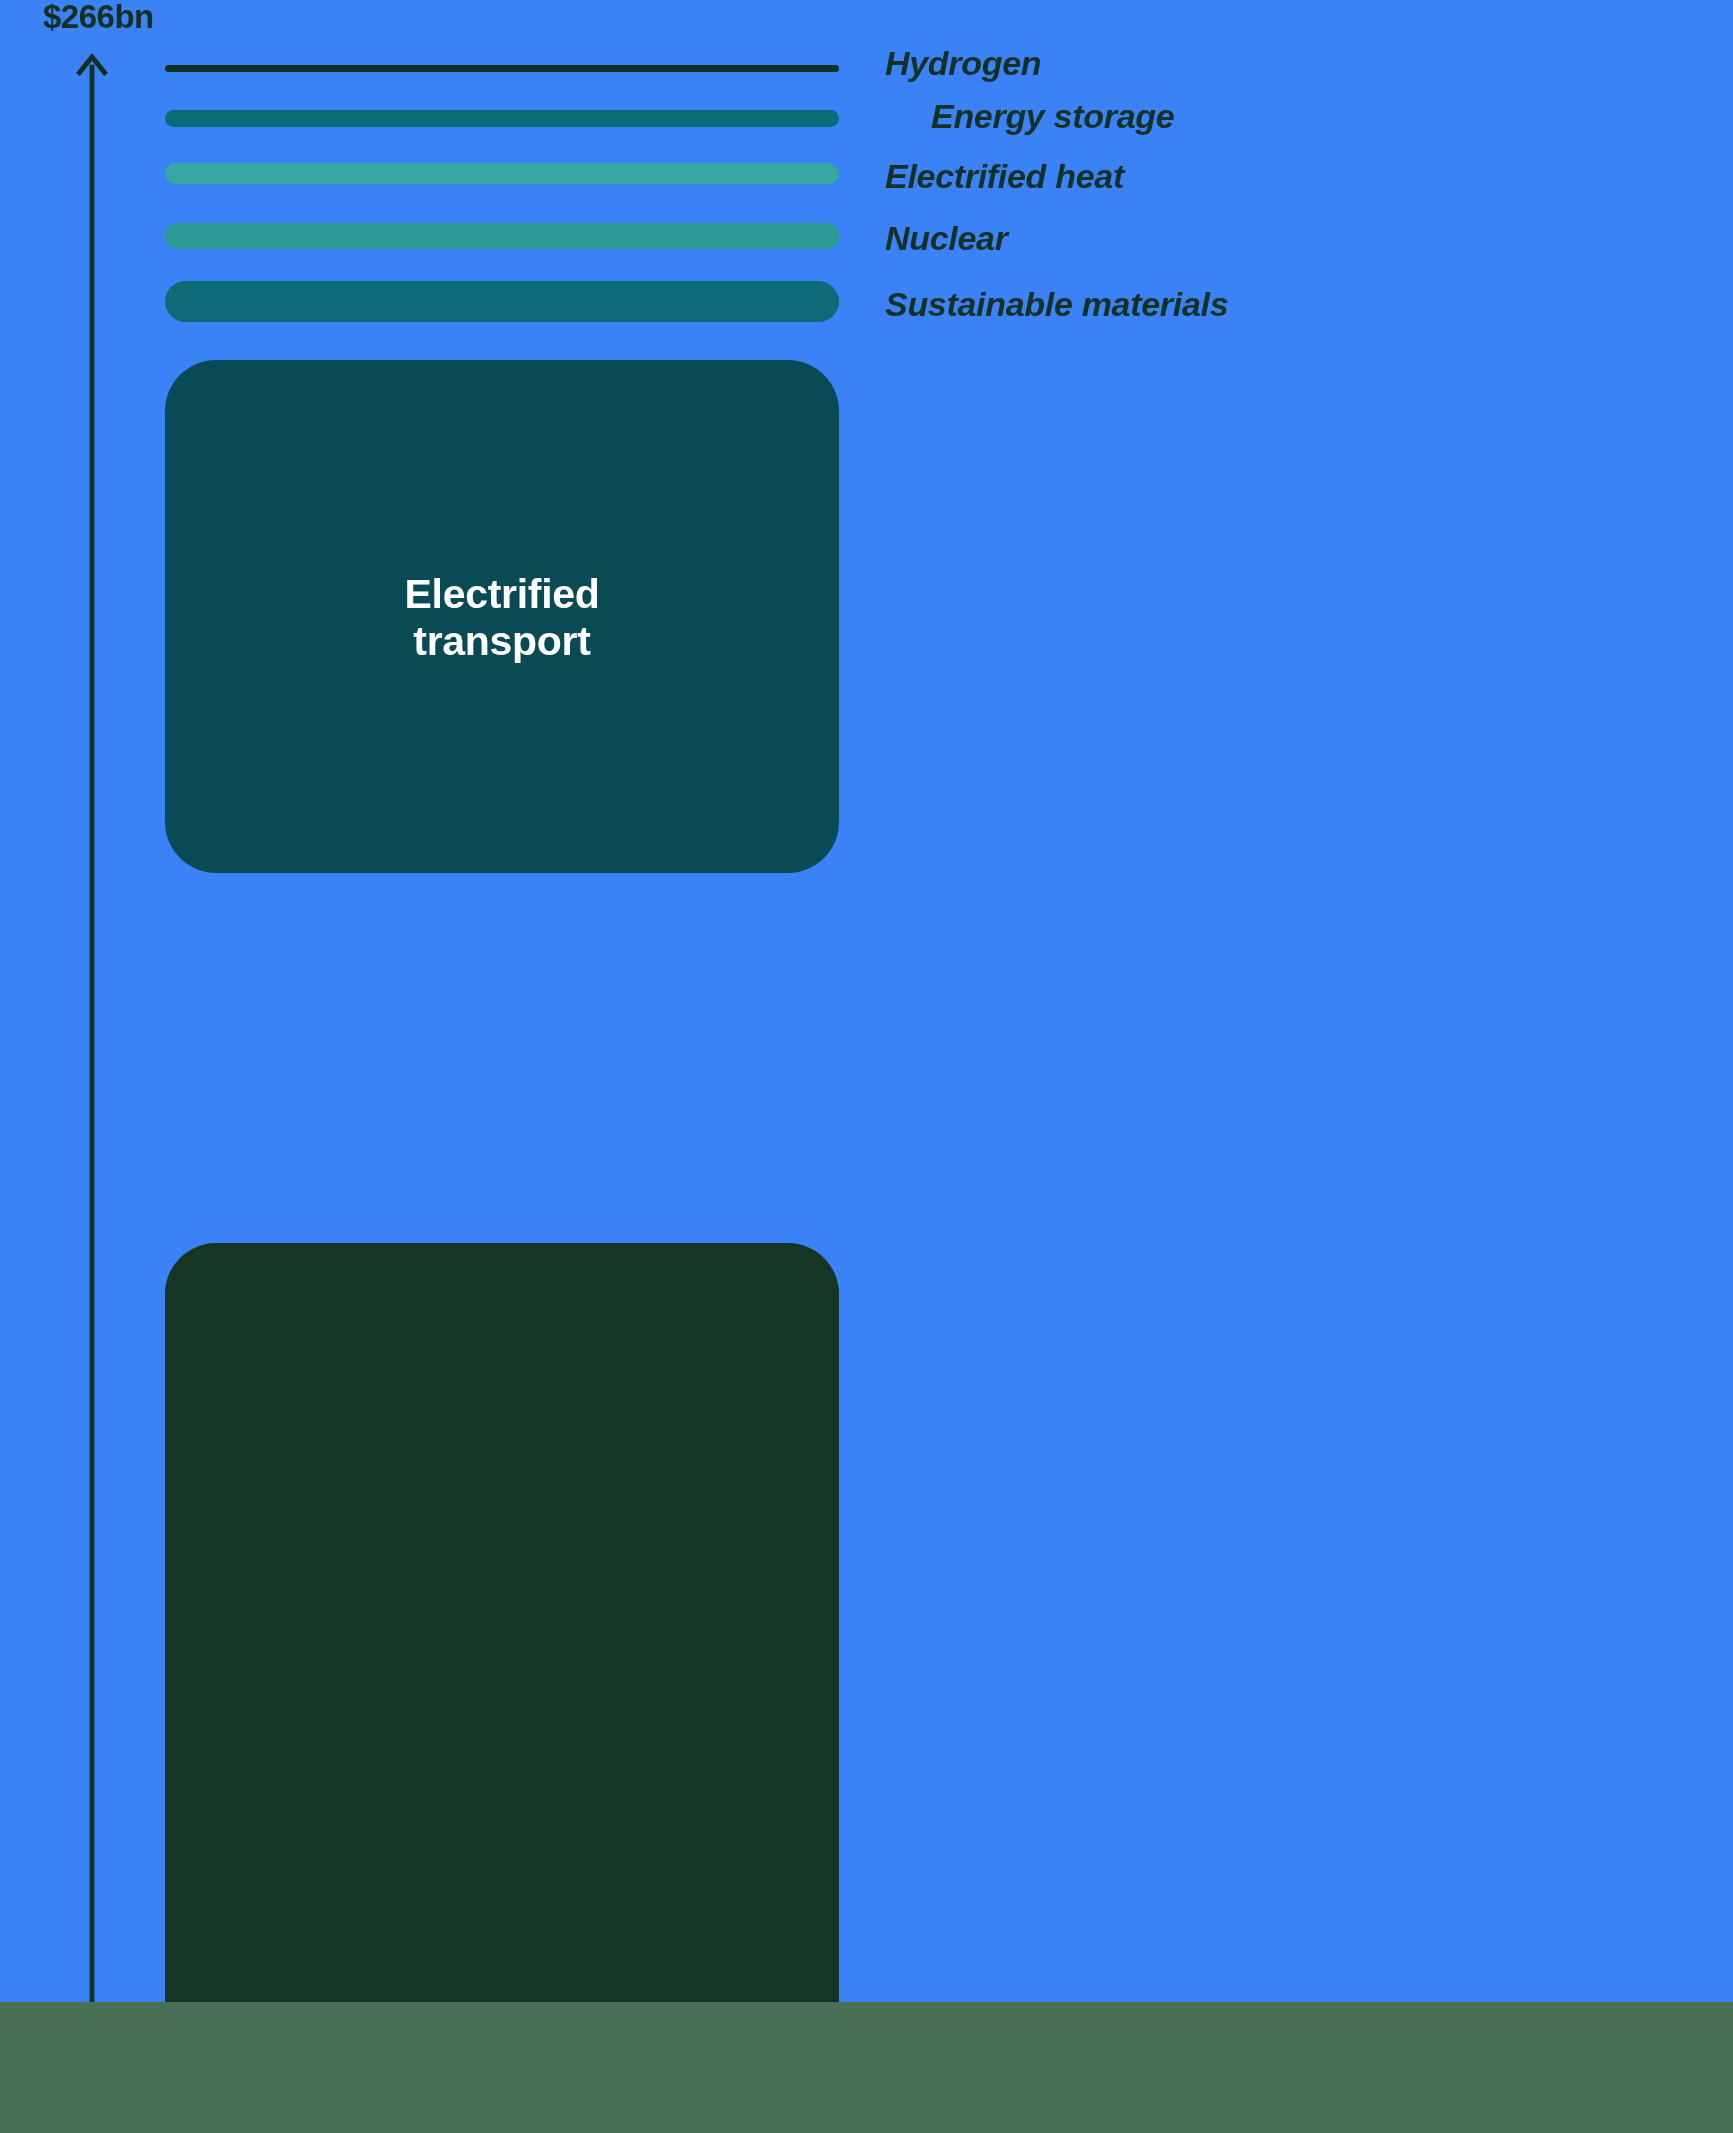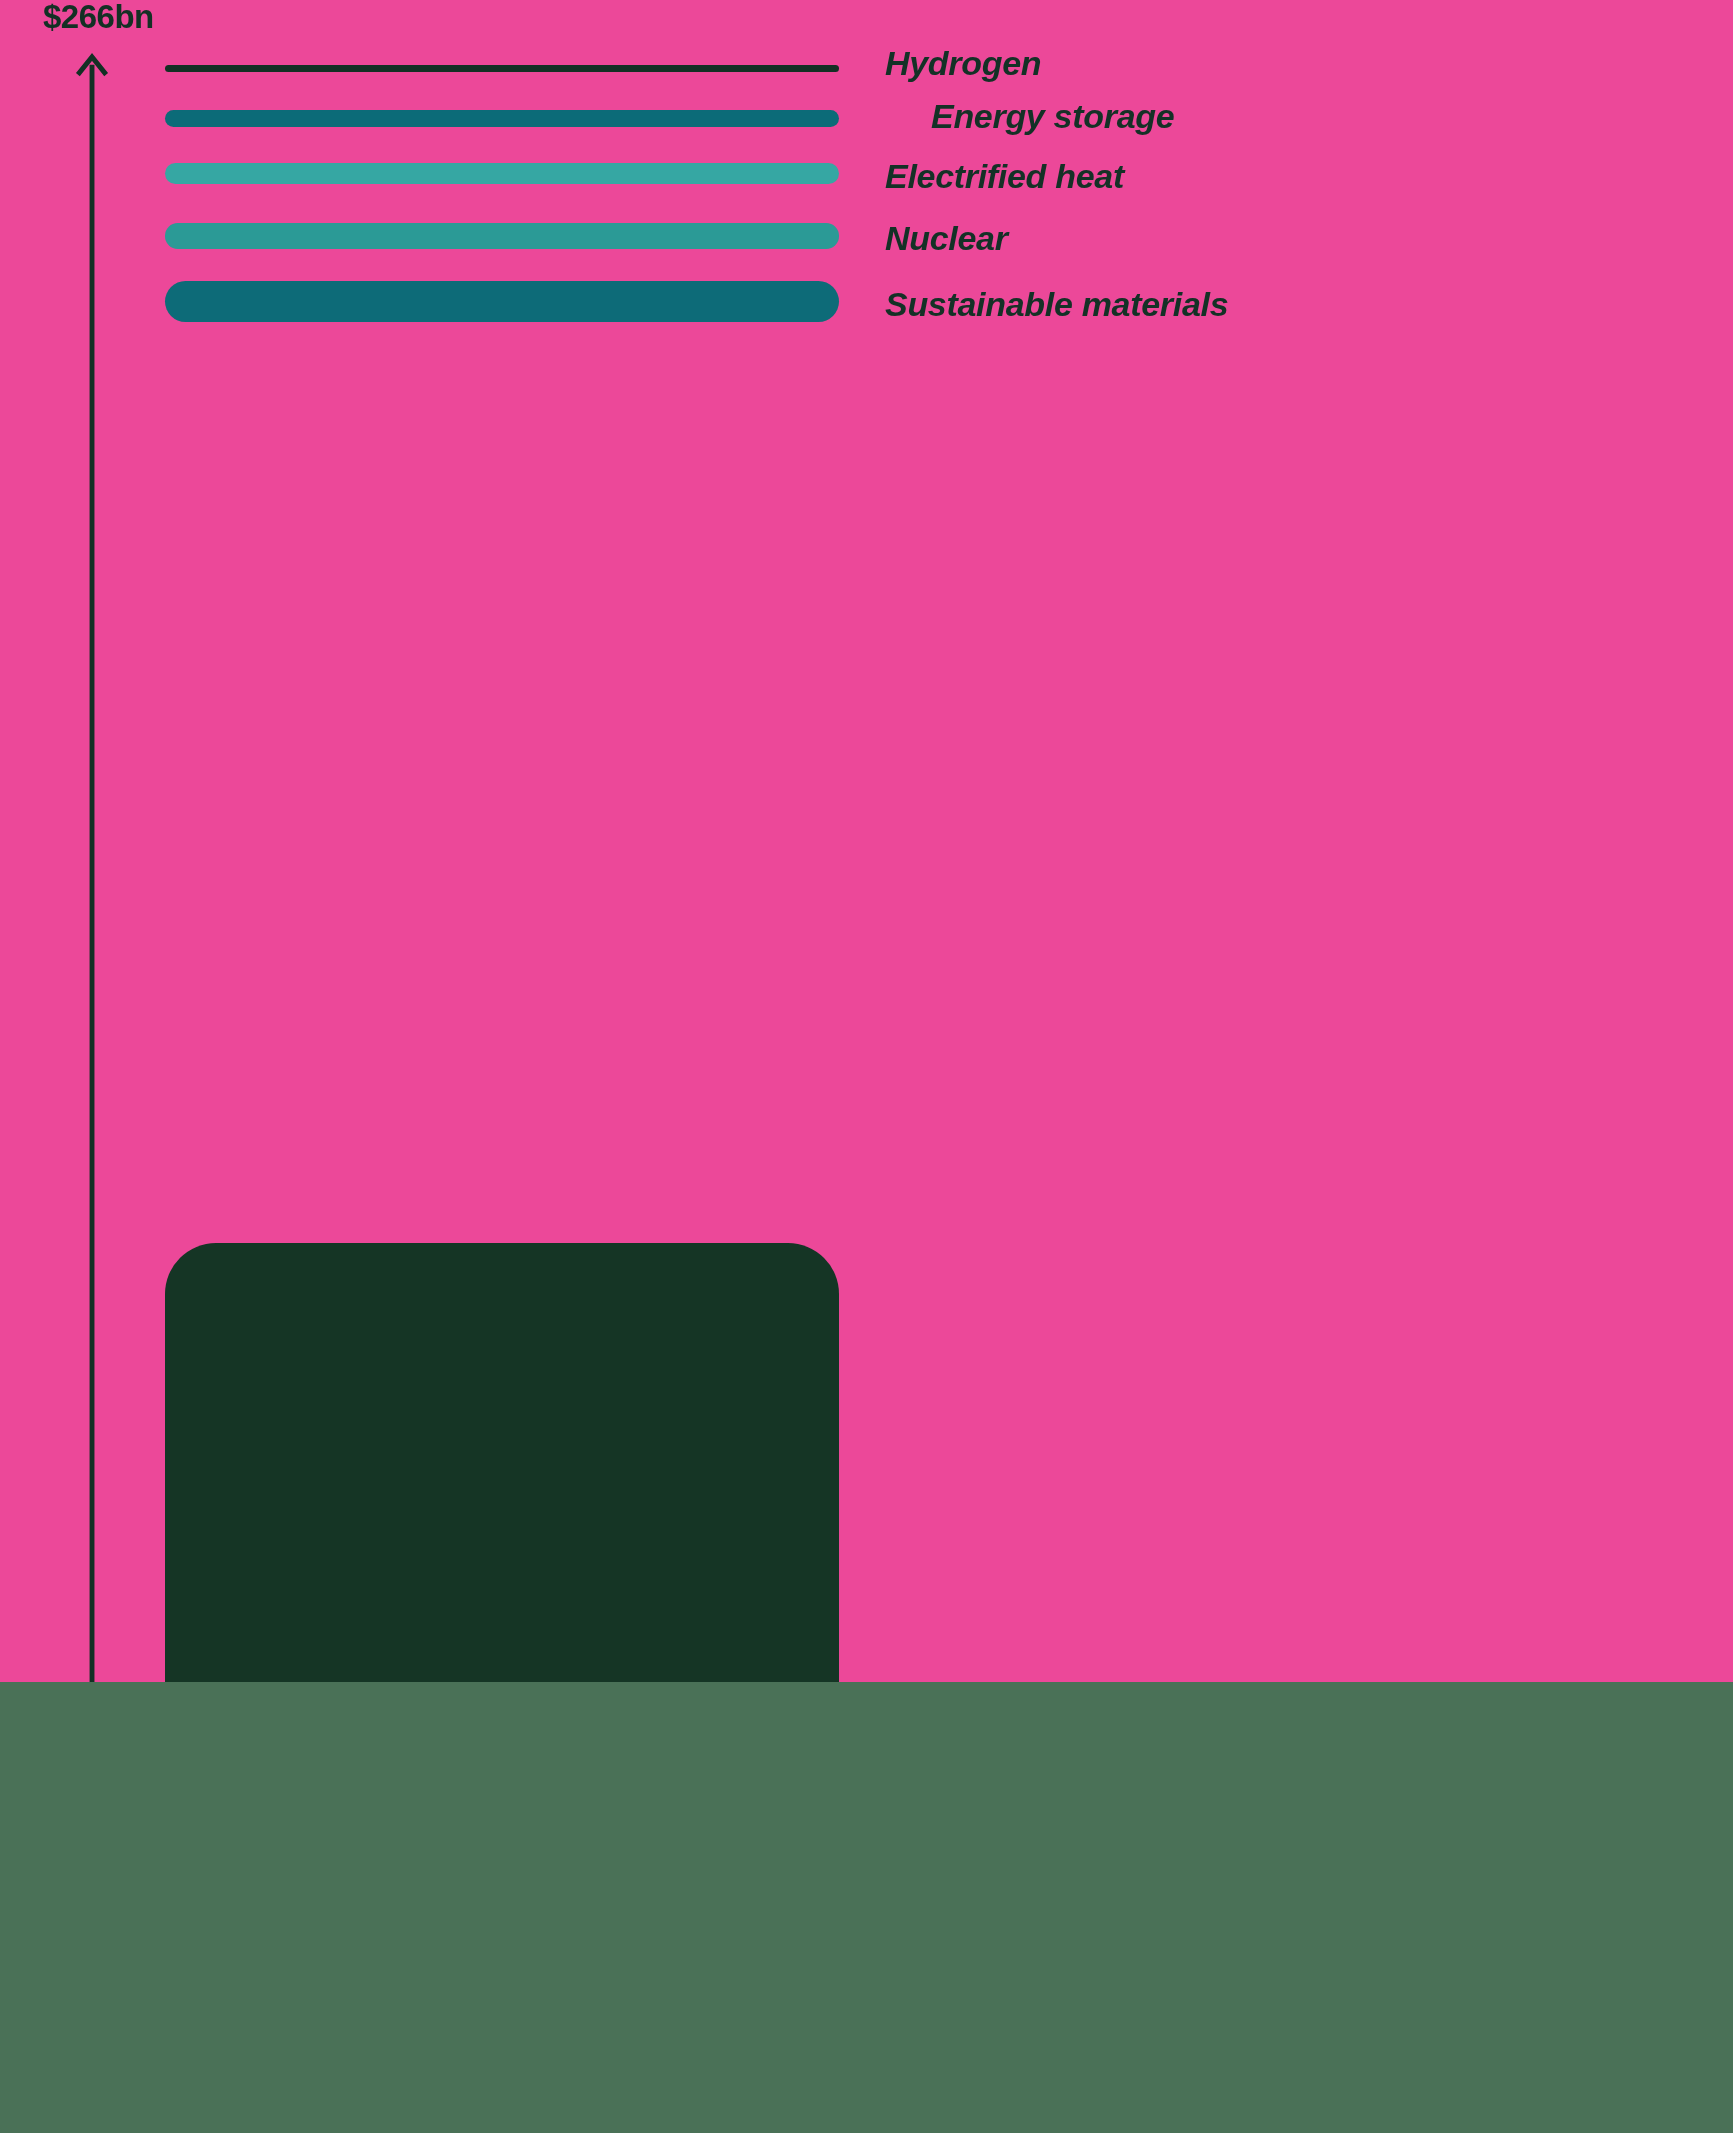--- a/index.html
+++ b/index.html
@@ -3,22 +3,22 @@
 <meta charset="utf-8">
 <style>
   html, body {
     margin: 0;
     padding: 0;
     background: #4a7157;
   }
   #stage {
     position: relative;
     width: 1734px;
-    height: 1682px;
-    background: #ec4899;
+    height: 2002px;
+    background: #3b82f6;
     overflow: hidden;
     font-family: "Liberation Sans", sans-serif;
   }
 
   
   .scale-label {
     position: absolute;
     left: 43px;
     top: -2px;
     font-size: 33px;
@@ -91,20 +91,26 @@
 
   <div class="bar" style="top:163px; width:674px; height:20.7px; background:#36a7a3; border-radius:10.8px;"></div>
   <div class="cat-label" style="top:159px;">Electrified heat</div>
 
   <div class="bar" style="top:223px; width:674px; height:25.6px; background:#2b9a96; border-radius:12.8px;"></div>
   <div class="cat-label" style="top:221px;">Nuclear</div>
 
   <div class="bar" style="top:281px; width:674px; height:41px; background:#0d6b78; border-radius:20.7px;"></div>
   <div class="cat-label" style="top:287px;">Sustainable materials</div>
 
+  <div class="bar" style="top:360px; width:674px; height:513px; background:#0a4a55; border-radius:51px;">
+    <div class="box-title" style="top:211px;">
+      <span>Electrified</span><br>
+      <span>transport</span>
+    </div>
+  </div>
 
   <div class="bar" style="top:1243px; width:674px; height:891px; background:#153525; border-radius:51px;">
     <div class="box-title" style="top:-61px; margin-top:0;"></div>
     <div class="box-title" style="top:-63px;"></div>
   </div>
 
 
 </div>
 
 

